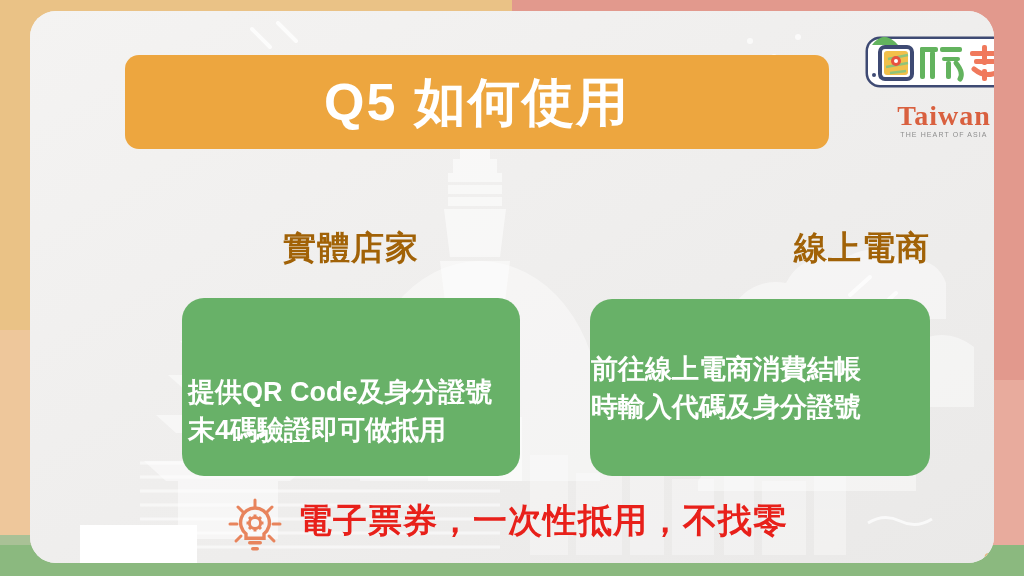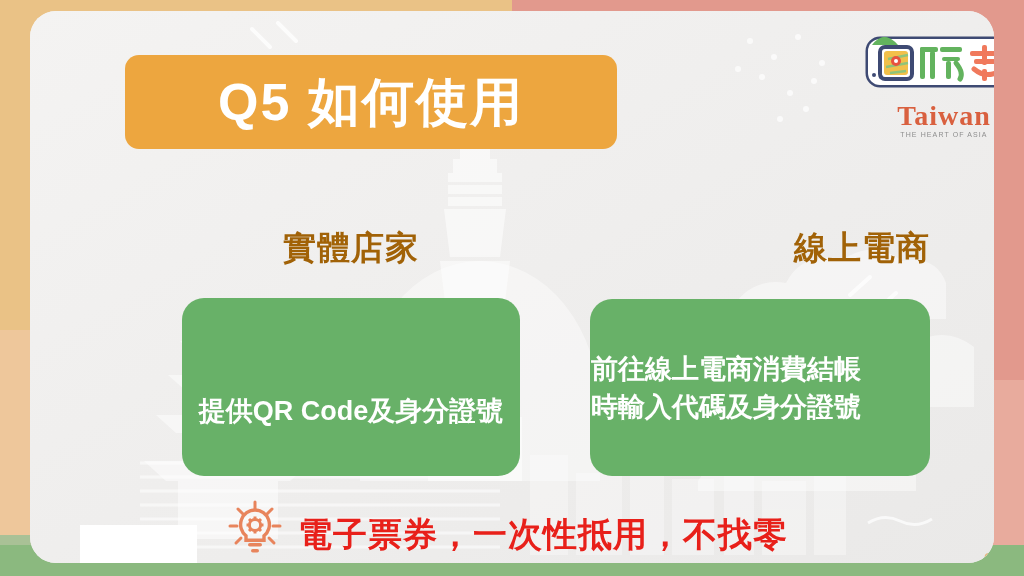--- a/index.html
+++ b/index.html
@@ -79,21 +79,21 @@
 
   
   .bg-art { position: absolute; inset: 0; }
   .bg-art svg { display: block; width: 964px; height: 552px; }
 
   
   .title-pill {
     position: absolute;
     left: 95px;
     top: 44px;
-    width: 492px;
+    width: 704px;
     height: 94px;
     background: #eda63f;
     border-radius: 14px;
     display: flex;
     align-items: center;
     justify-content: center;
   }
   .title-text {
     color: #ffffff;
     font-size: 52px;
@@ -165,31 +165,31 @@
     width: 340px; height: 177px;
     padding: 0 1px;
   }
   .green-text {
     color: #ffffff;
     font-size: 27px;
     font-weight: bold;
     line-height: 38px;
     width: 100%;
   }
-  .green-box.left .green-text  { text-align: center; margin-top: 48px; }
+  .green-box.left .green-text  { text-align: left; margin-top: 48px; }
   .green-box.right .green-text { text-align: left; }
 
   
   .footnote {
     position: absolute;
     left: 196px;
     top: 487px;
     height: 60px;
     display: flex;
-    align-items: flex-end;
+    align-items: flex-start;
     gap: 14px;
   }
   .bulb-icon { width: 58px; height: 58px; flex: none; }
   .footnote-text {
     color: #e8201a;
     font-size: 34px;
     font-weight: bold;
     letter-spacing: 1px;
     white-space: nowrap;
   }
@@ -366,20 +366,21 @@
         </g>
       </svg>
       <div class="logo-word">Taiwan</div>
       <div class="logo-sub">THE HEART OF ASIA</div>
     </div>
 
     <div class="col-head left">實體店家</div>
     <div class="green-box left">
       <div class="green-text">
         <div>提供QR Code及身分證號</div>
+        <div>末4碼驗證即可做抵用</div>
       </div>
     </div>
 
     <div class="col-head right">線上電商</div>
     <div class="green-box right">
       <div class="green-text">
         <div>前往線上電商消費結帳</div>
         <div>時輸入代碼及身分證號</div>
       </div>
     </div>

